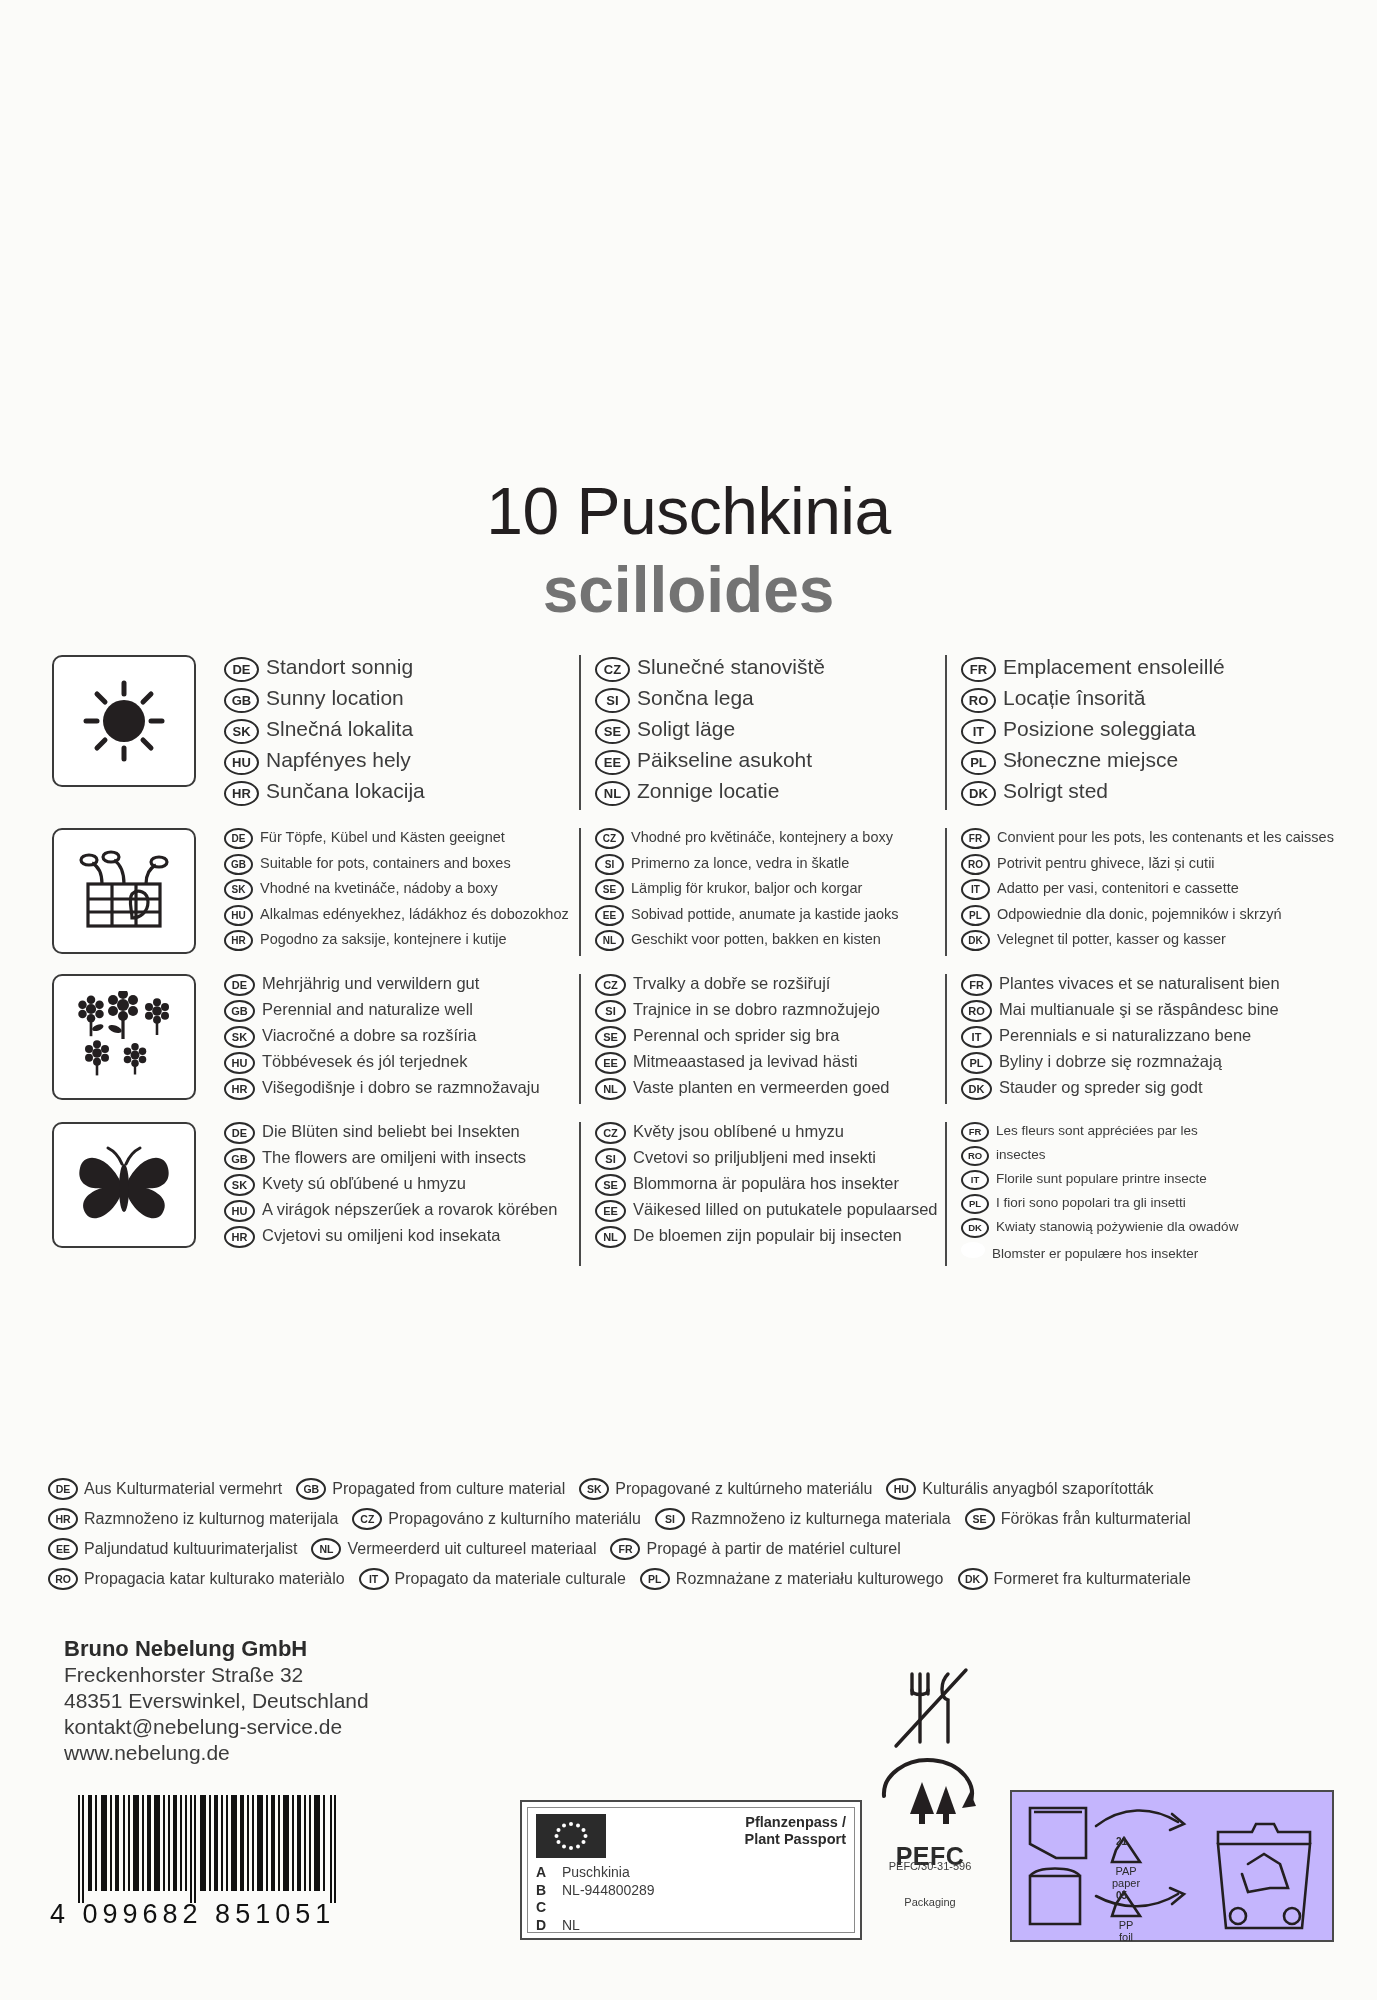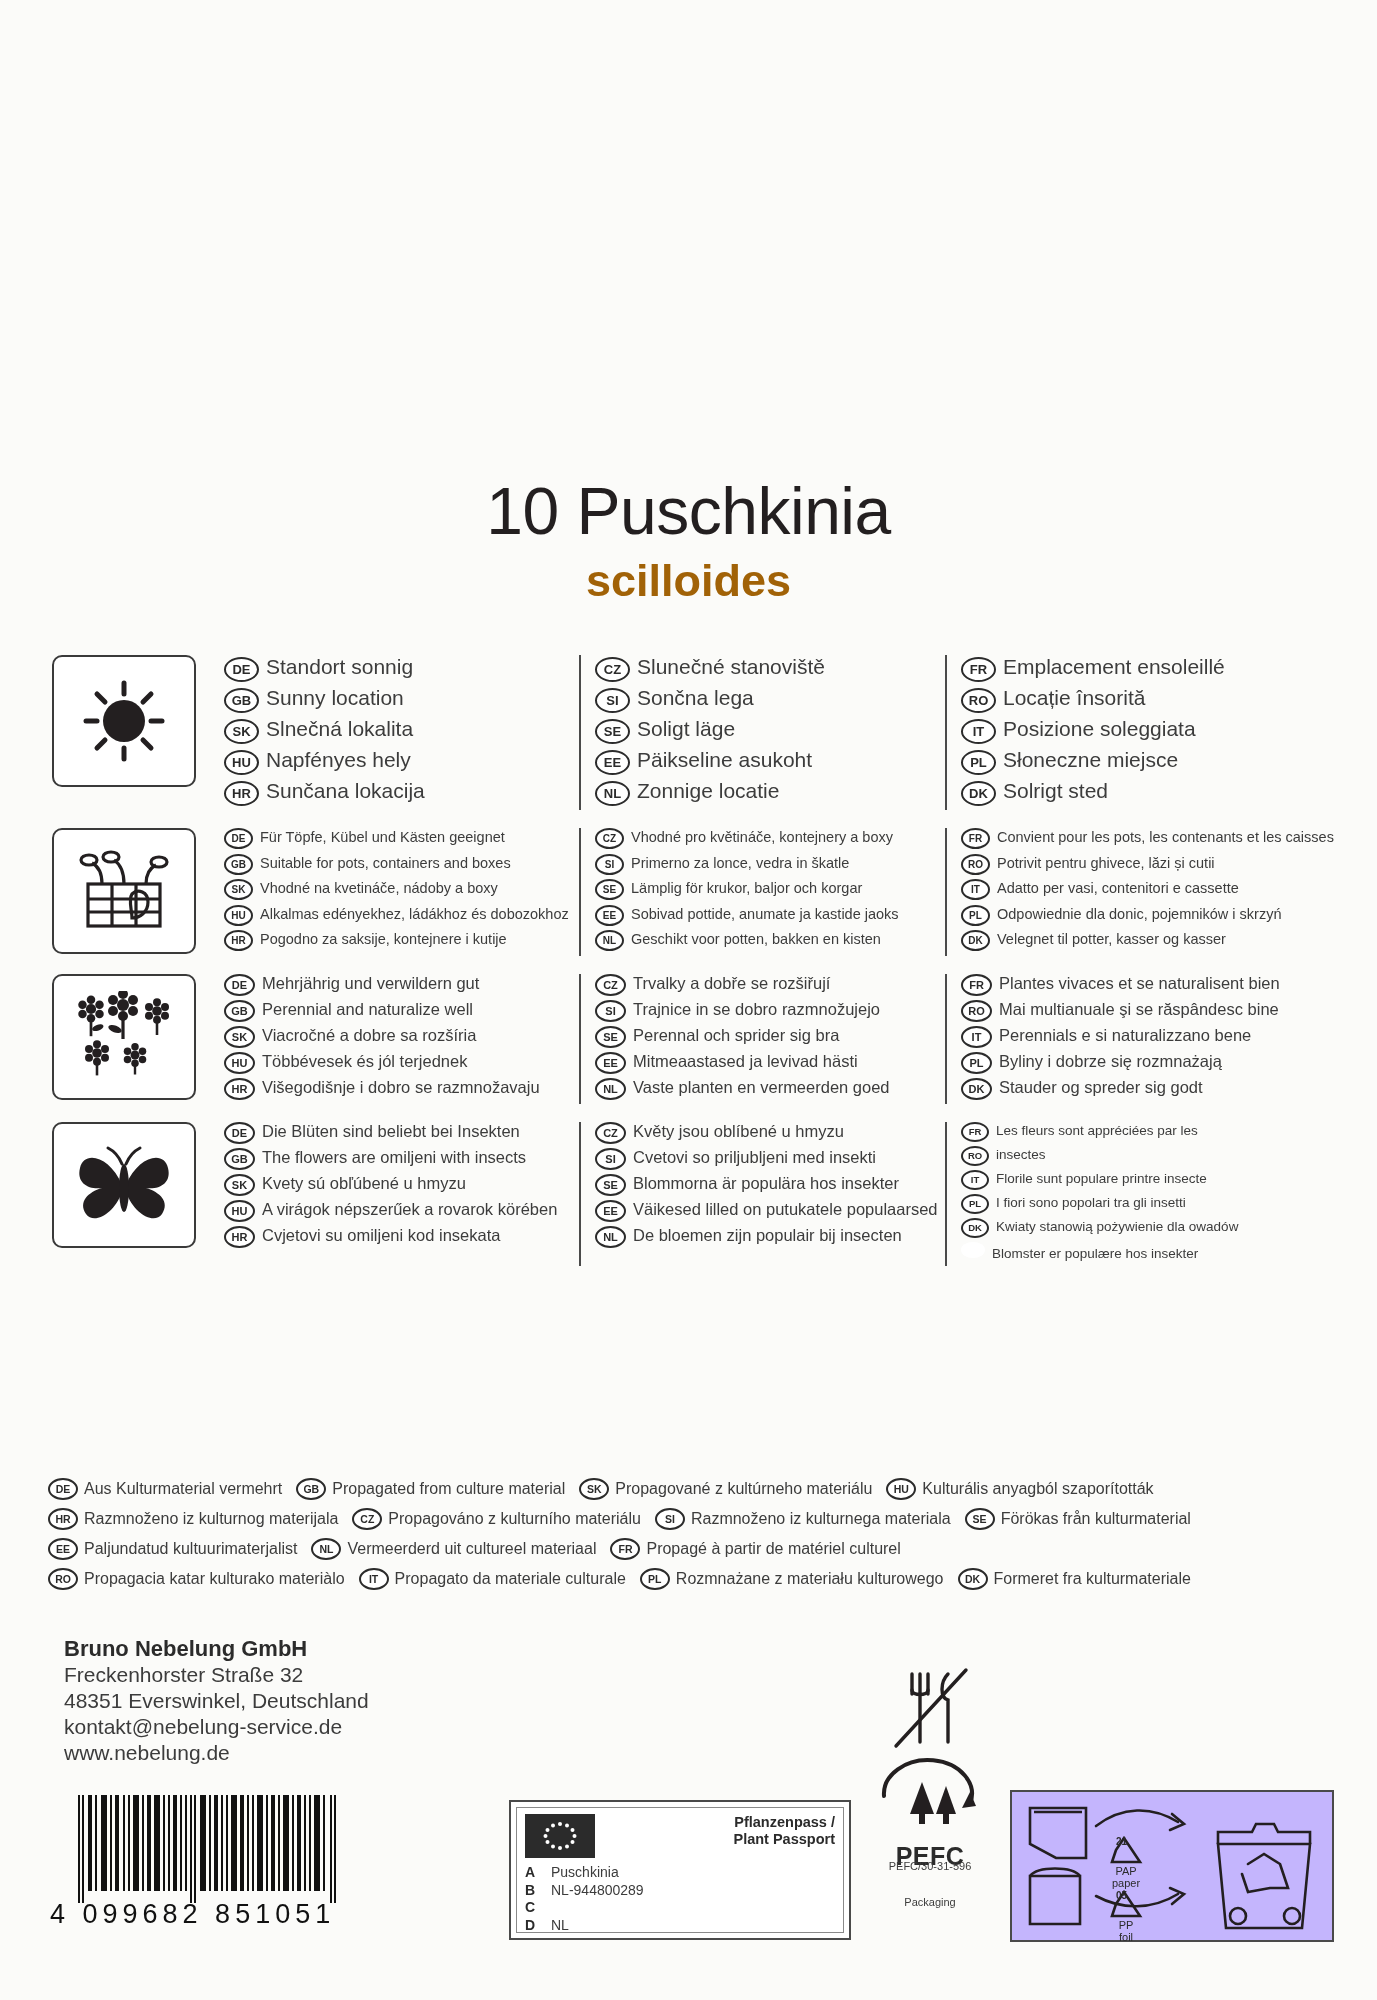--- a/index.html
+++ b/index.html
@@ -13,21 +13,21 @@
   }
   .page{position:absolute;inset:0;}
 
   
   .title-wrap{position:absolute;left:0;top:478px;width:1377px;text-align:center;}
   .title-main{
     font-size:66px;font-weight:400;letter-spacing:-0.5px;
     color:#231f20;line-height:1;font-family:"Liberation Sans", sans-serif;
   }
   .title-sub{
-    font-size:45px;font-weight:700;color:#a16207;
+    font-size:64px;font-weight:700;color:#737373;
     margin-top:14px;line-height:1;
   }
 
   
   .features{position:absolute;left:52px;top:655px;width:1285px;}
   .frow{display:flex;align-items:flex-start;margin-bottom:18px;}
   .icon-box{
     width:140px;height:128px;flex:0 0 140px;
     border:2.5px solid #3a3a3a;border-radius:10px;
     display:flex;align-items:center;justify-content:center;
@@ -82,21 +82,21 @@
   .addr .co{font-weight:700;font-size:22px;color:#2b2b2b;}
   .addr .ln{font-size:21px;color:#3c3c3c;}
 
   
   .barcode{position:absolute;left:50px;top:1795px;width:290px;height:135px;}
   .bc-bars{position:absolute;left:28px;top:0;width:262px;height:108px;}
   .bc-num{position:absolute;left:0;top:104px;font-size:27px;letter-spacing:5px;color:#111;font-family:"Liberation Sans", sans-serif;}
 
   
   .passport{
-    position:absolute;left:509px;top:1800px;width:338px;height:136px;
+    position:absolute;left:520px;top:1800px;width:338px;height:136px;
     border:2px solid #4a4a4a;background:#fff;
   }
   .pp-inner{position:absolute;inset:5px;border:1px solid #8a8a8a;}
   .eu-flag{position:absolute;left:8px;top:6px;width:70px;height:44px;background:#2b2b2b;}
   .pp-title{position:absolute;right:8px;top:6px;text-align:right;font-weight:700;font-size:14.5px;line-height:17px;color:#2b2b2b;}
   .pp-rows{position:absolute;left:8px;top:56px;right:6px;}
   .pp-row{display:flex;font-size:14px;line-height:17.5px;color:#3c3c3c;}
   .pp-key{font-weight:700;width:26px;color:#2b2b2b;}
 
   

